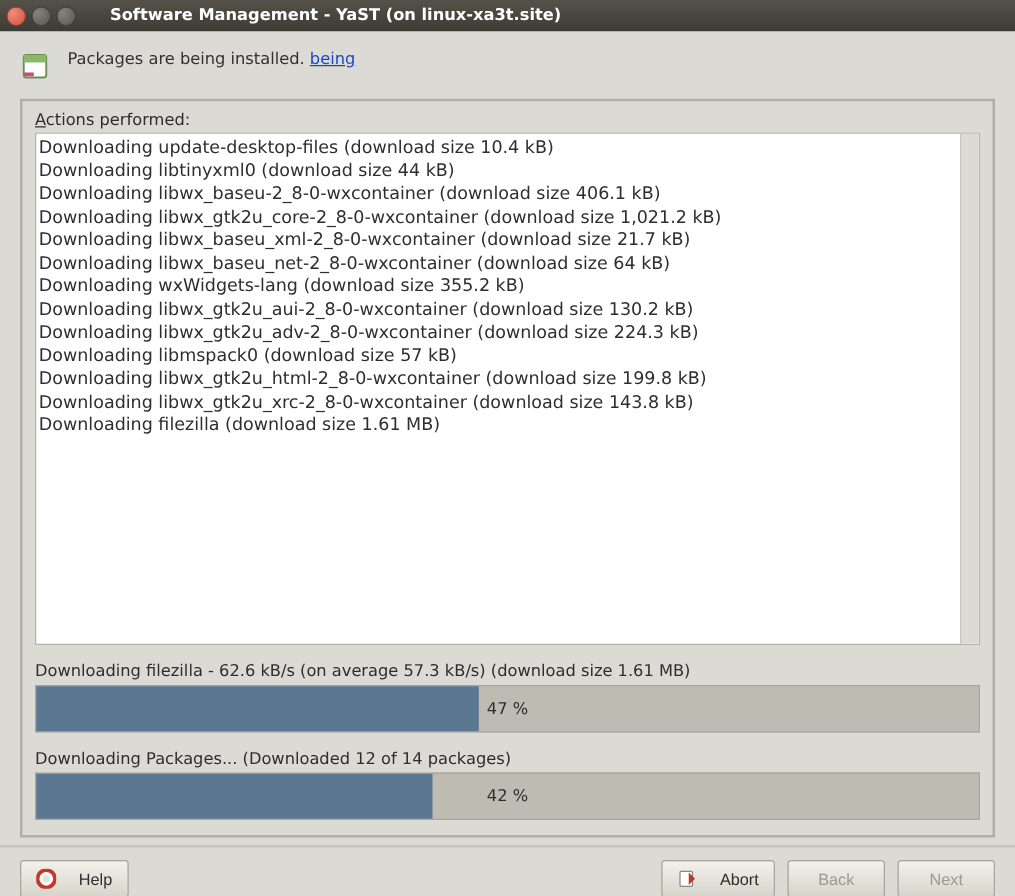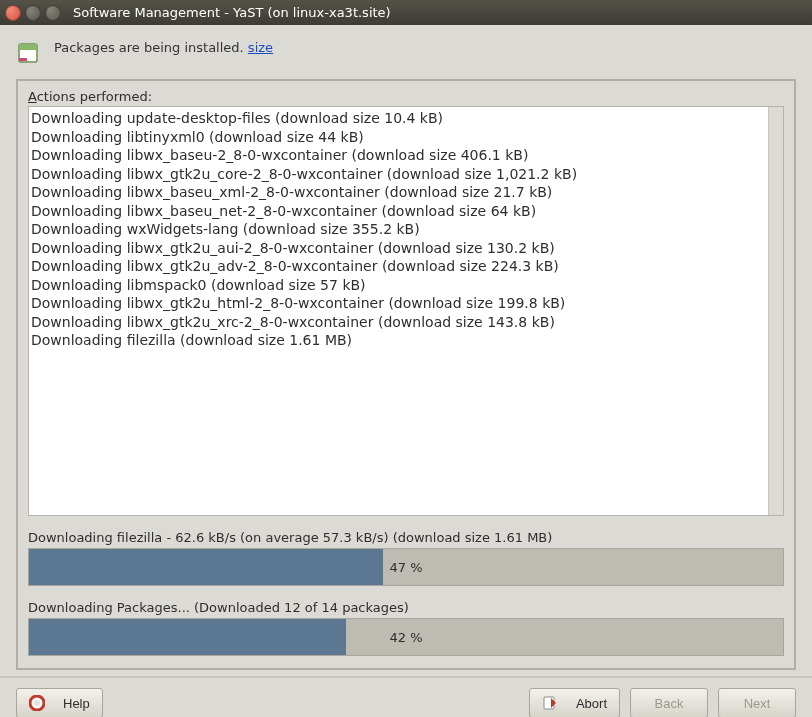--- a/index.html
+++ b/index.html
@@ -23,22 +23,22 @@
     .win-btn {
       width: 16px; height: 16px;
       border-radius: 50%;
       display: inline-block;
       border: 1px solid rgba(0,0,0,0.4);
     }
     .win-close { background: radial-gradient(circle at 30% 30%, #f28c7a, #d1523c); }
     .win-min { background: radial-gradient(circle at 30% 30%, #888379, #595650); }
     .win-max { background: radial-gradient(circle at 30% 30%, #888379, #595650); }
     .title-text {
-      color: #fff; font-weight: normal; font-size: 13px;
-      margin-left: 8px;
+      color: #fff; font-weight: bold; font-size: 13px;
+      margin-left: 23px;
     }
     .window-body {
       padding: 0; height: calc(100% - 25px);
       display: flex; flex-direction: column;
     }
     .header-area {
       padding: 12px 16px 8px 16px;
       display: flex; align-items: flex-start; gap: 14px;
     }
     .app-icon {
@@ -133,21 +133,21 @@
   <div class="header-area">
     <span class="app-icon">
       <svg viewBox="0 0 24 24">
           <rect x="3" y="3" width="18" height="18" rx="2" fill="#fff" stroke="#6b8e4e" stroke-width="1.5"></rect>
           <rect x="3" y="3" width="18" height="6" fill="#89b86a"></rect>
           <rect x="3" y="17" width="8" height="3" fill="#c94c7a"></rect>
         </svg>
     </span>
     <div class="header-text">
       <div class="subtitle">
-        <span>Packages are being installed. </span><a href="#">size</a>
+        <span>Packages are being installed. </span><a href="#">being</a>
       </div>
     </div>
   </div>
 
   <div class="content-area">
     <div class="actions-label"><span class="mn">A</span><span>ctions performed:</span></div>
     <div class="log-box">
       <div class="log-lines" id="log-lines">Downloading update-desktop-files (download size 10.4 kB)
 Downloading libtinyxml0 (download size 44 kB)
 Downloading libwx_baseu-2_8-0-wxcontainer (download size 406.1 kB)

